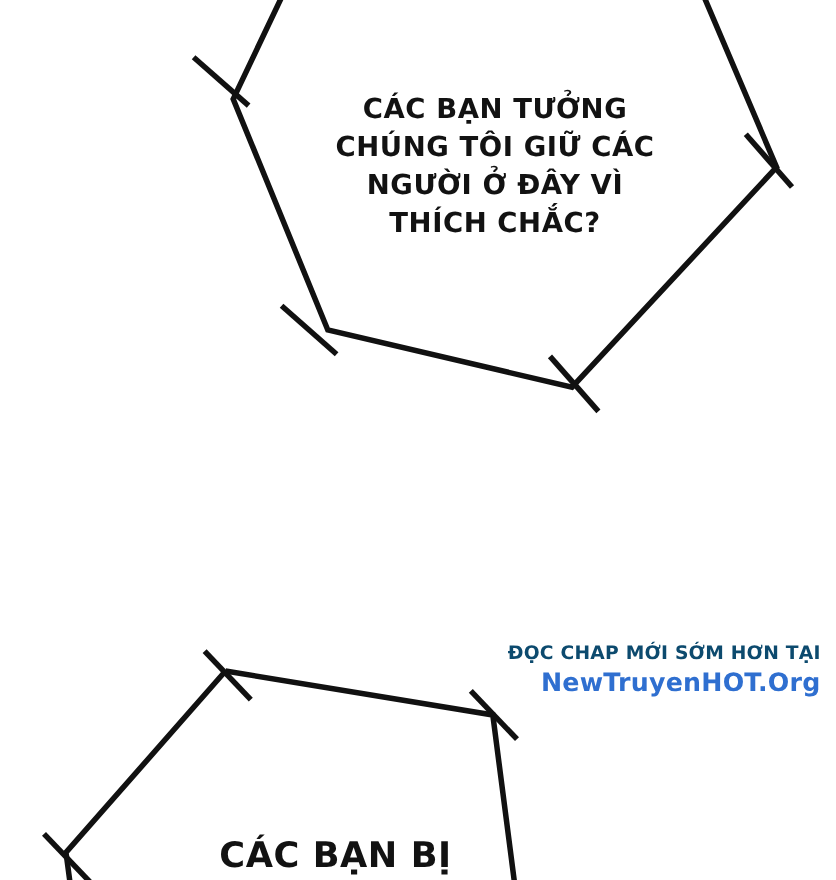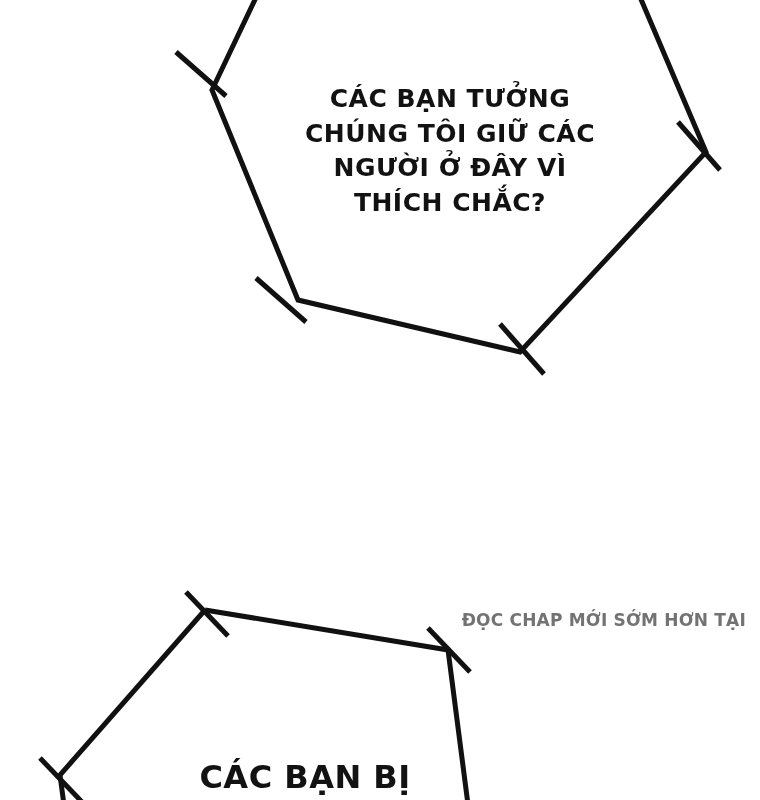--- a/index.html
+++ b/index.html
@@ -73,21 +73,21 @@
 
   
   .watermark {
     position: absolute;
     right: 14px;
     bottom: 12px;
     text-align: right;
     font-family: "DejaVu Sans", sans-serif;
   }
   .watermark-top {
-    color: #737373;
+    color: #0c4a6e;
     font-size: 17px;
     font-weight: 700;
     letter-spacing: 0.2px;
     margin-bottom: 4px;
   }
   .watermark-main {
     font-size: 23px;
     font-weight: 700;
     letter-spacing: 0.2px;
   }
@@ -121,15 +121,16 @@
       <line x1="186" y1="12" x2="228" y2="56" stroke="#111111" stroke-width="5"></line>
       <line x1="428" y1="48" x2="470" y2="92" stroke="#111111" stroke-width="5"></line>
       <line x1="40" y1="178" x2="82" y2="222" stroke="#111111" stroke-width="5"></line>
     </svg>
   </div>
 
   <div class="bubble-text" id="balloon-two-text">CÁC BẠN BỊ</div>
 
   <div class="watermark">
     <div class="watermark-top">ĐỌC CHAP MỚI SỚM HƠN TẠI</div>
+    <div class="watermark-main wm-blue">NewTruyenHOT.Org</div>
   </div>
 
 </div>
 
 </body></html>

